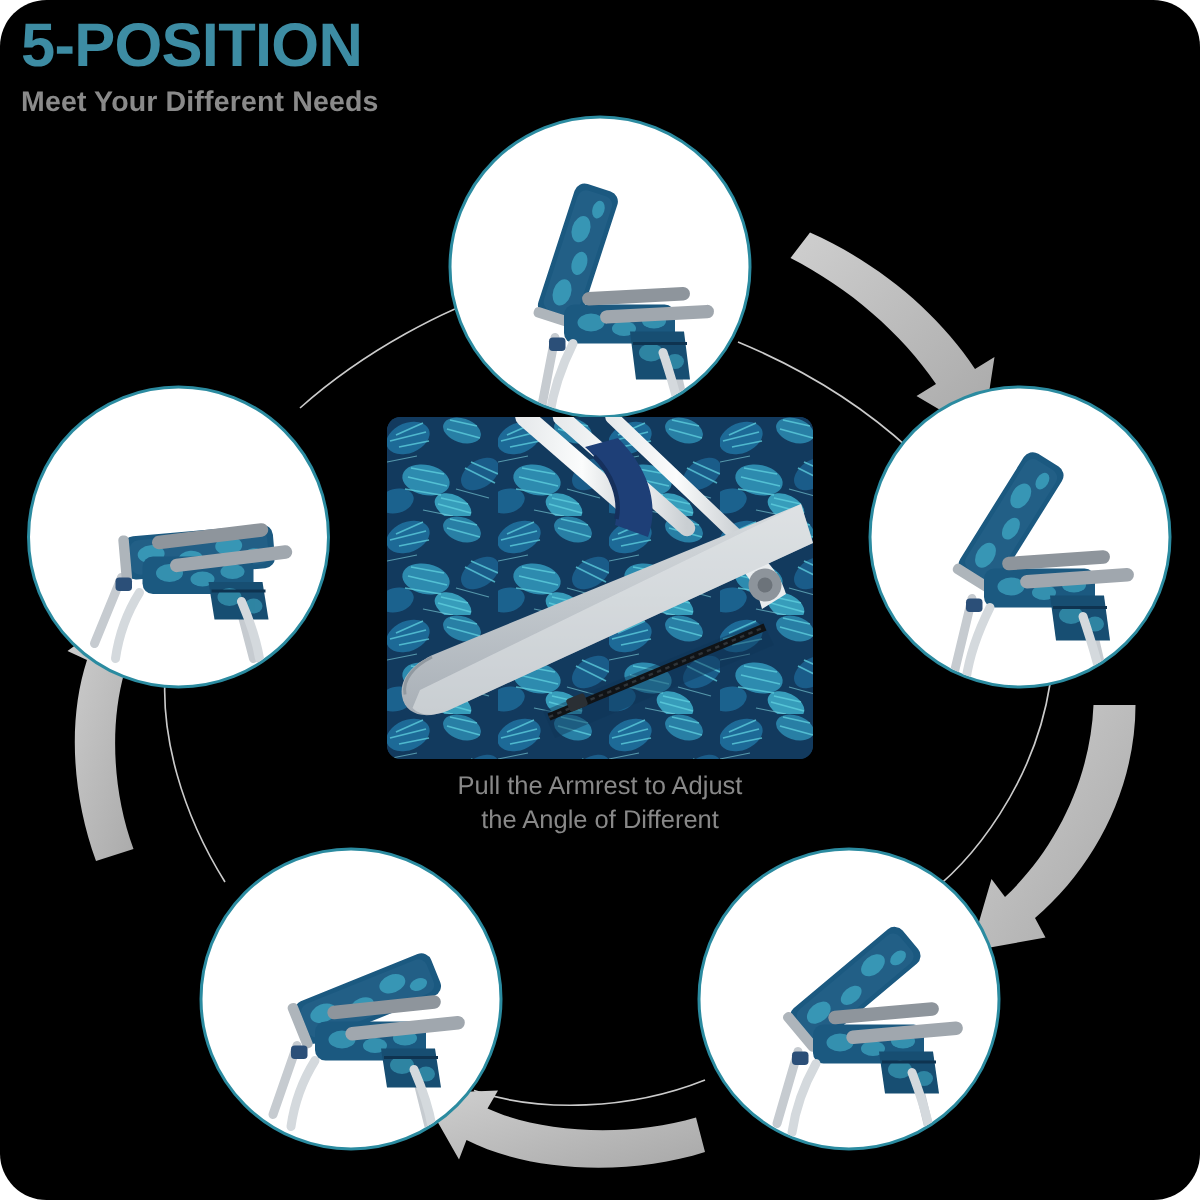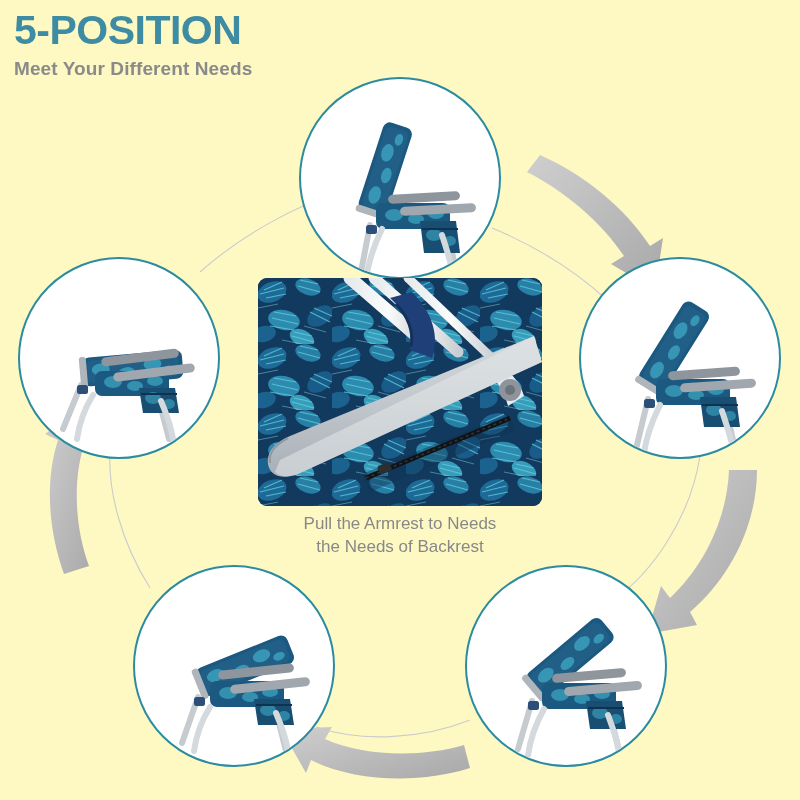--- a/index.html
+++ b/index.html
@@ -1,18 +1,18 @@
 <!DOCTYPE html>
 <html><head>
 <meta charset="utf-8">
 <style>
   html,body{margin:0;padding:0;background:#fff;}
   body{width:800px;height:800px;overflow:hidden;
        font-family:"Liberation Sans","DejaVu Sans",sans-serif;}
-  #stage{position:relative;width:800px;height:800px;background:#fef9c3;}
+  #stage{position:relative;width:800px;height:800px;background:#000000;border-radius:31px;}
 
   
   #heading{position:absolute;left:14px;top:10px;width:420px;}
   .hl{
     font-family:"Liberation Sans","DejaVu Sans",sans-serif;
     font-weight:700;font-size:41px;line-height:41px;
     color:#3d8ca3;letter-spacing:-0.5px;white-space:nowrap;
   }
   #subtitle{
     margin-top:7px;font-size:19px;color:#8a8a8a;font-weight:700;
@@ -366,17 +366,17 @@
         <path d="M276,58 L284,84 L40,196 C24,202 12,198 10,186
                  C8,174 18,164 32,158 Z" fill="url(#armG)"></path>
         <path d="M276,58 L284,84 L40,196 C30,200 22,199 17,194
                  L22,182 Z" fill="#e3e7ea" opacity=".55"></path>
         <path d="M30,160 C18,166 10,175 12,185" stroke="#9199a0" stroke-width="2" fill="none"></path>
       </g>
     </svg>
   </div>
 
   <div id="center-caption">
-    <div>Pull the Armrest to Needs</div>
-    <div>the Needs of Backrest</div>
+    <div>Pull the Armrest to Adjust</div>
+    <div>the Angle of Different</div>
   </div>
 
 </div>
 
 </body></html>

